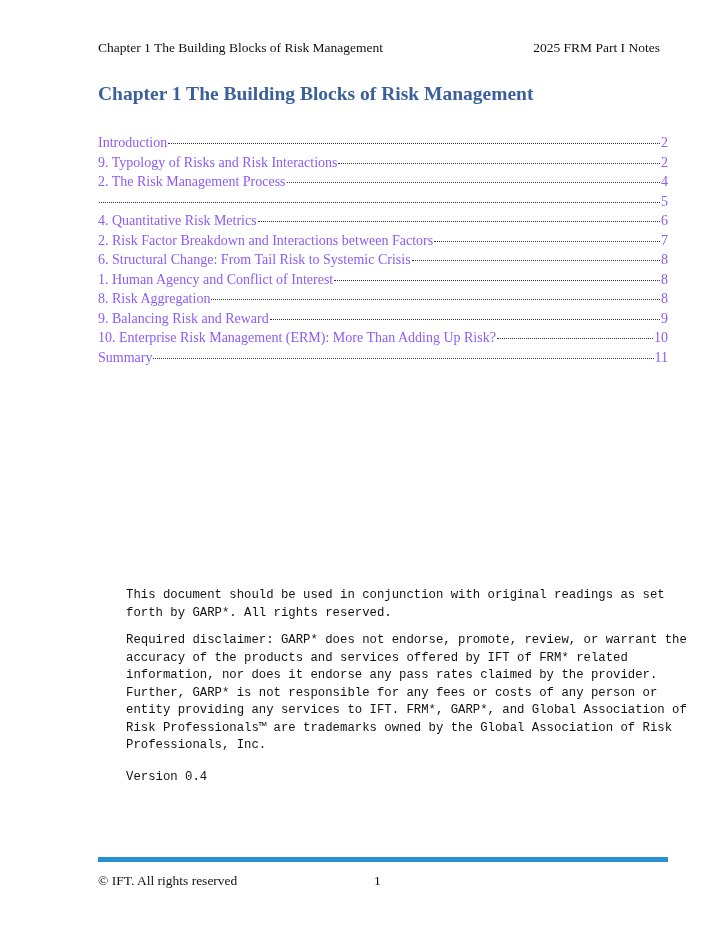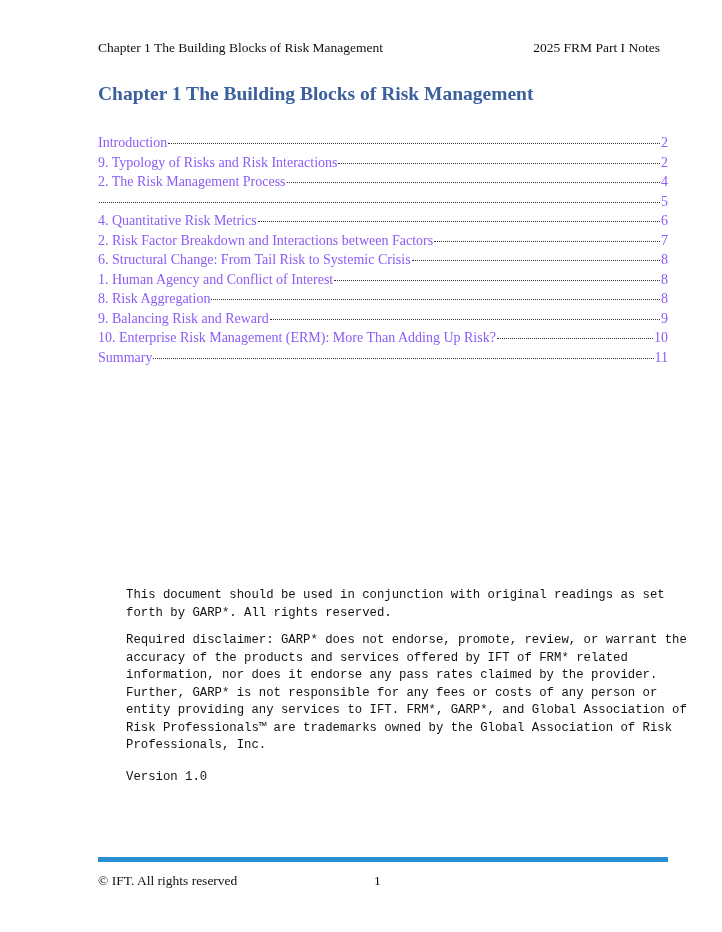--- a/index.html
+++ b/index.html
@@ -119,21 +119,21 @@
       <div class="toc-row">
         <span class="toc-label">Summary</span>
         <span class="toc-leader"></span>
         <span class="toc-page">11</span>
       </div>
     </div>
 
   <div class="notice">
     <p>This document should be used in conjunction with original readings as set forth by GARP*. All rights reserved.</p>
     <p>Required disclaimer:  GARP* does not endorse, promote, review, or warrant the accuracy of the products and services offered by IFT of FRM* related information, nor does it endorse any pass rates claimed by the provider. Further, GARP* is not responsible for any fees or costs of any person or entity providing any services to IFT. FRM*, GARP*, and Global Association of Risk Professionals™ are trademarks owned by the Global Association of Risk Professionals, Inc.</p>
-    <p class="version">Version 1.0</p>
+    <p class="version">Version 0.4</p>
   </div>
 
   <div class="footer-rule"></div>
   <div class="footer">
     <span class="footer-copyright">© IFT. All rights reserved</span>
     <span class="footer-page">1</span>
   </div>
 </div>
 
 </body></html>

